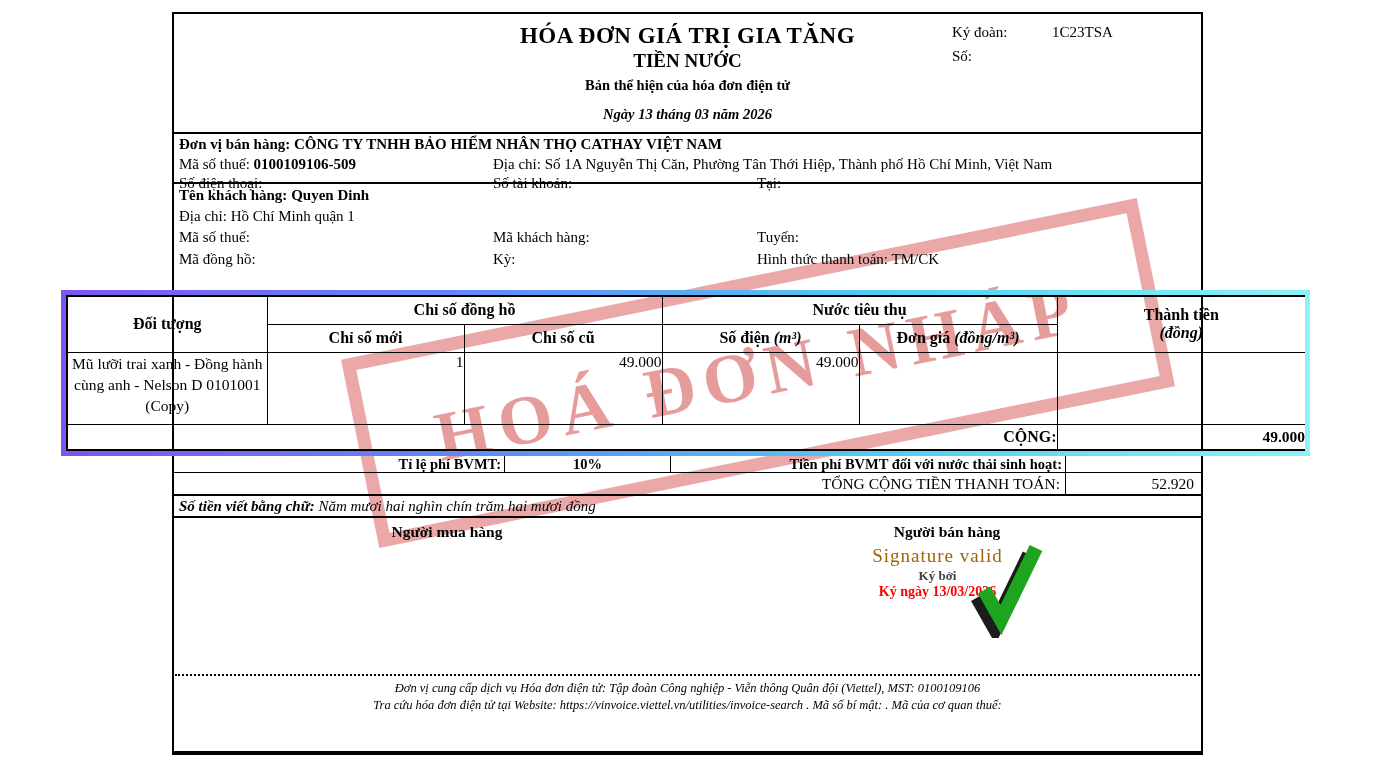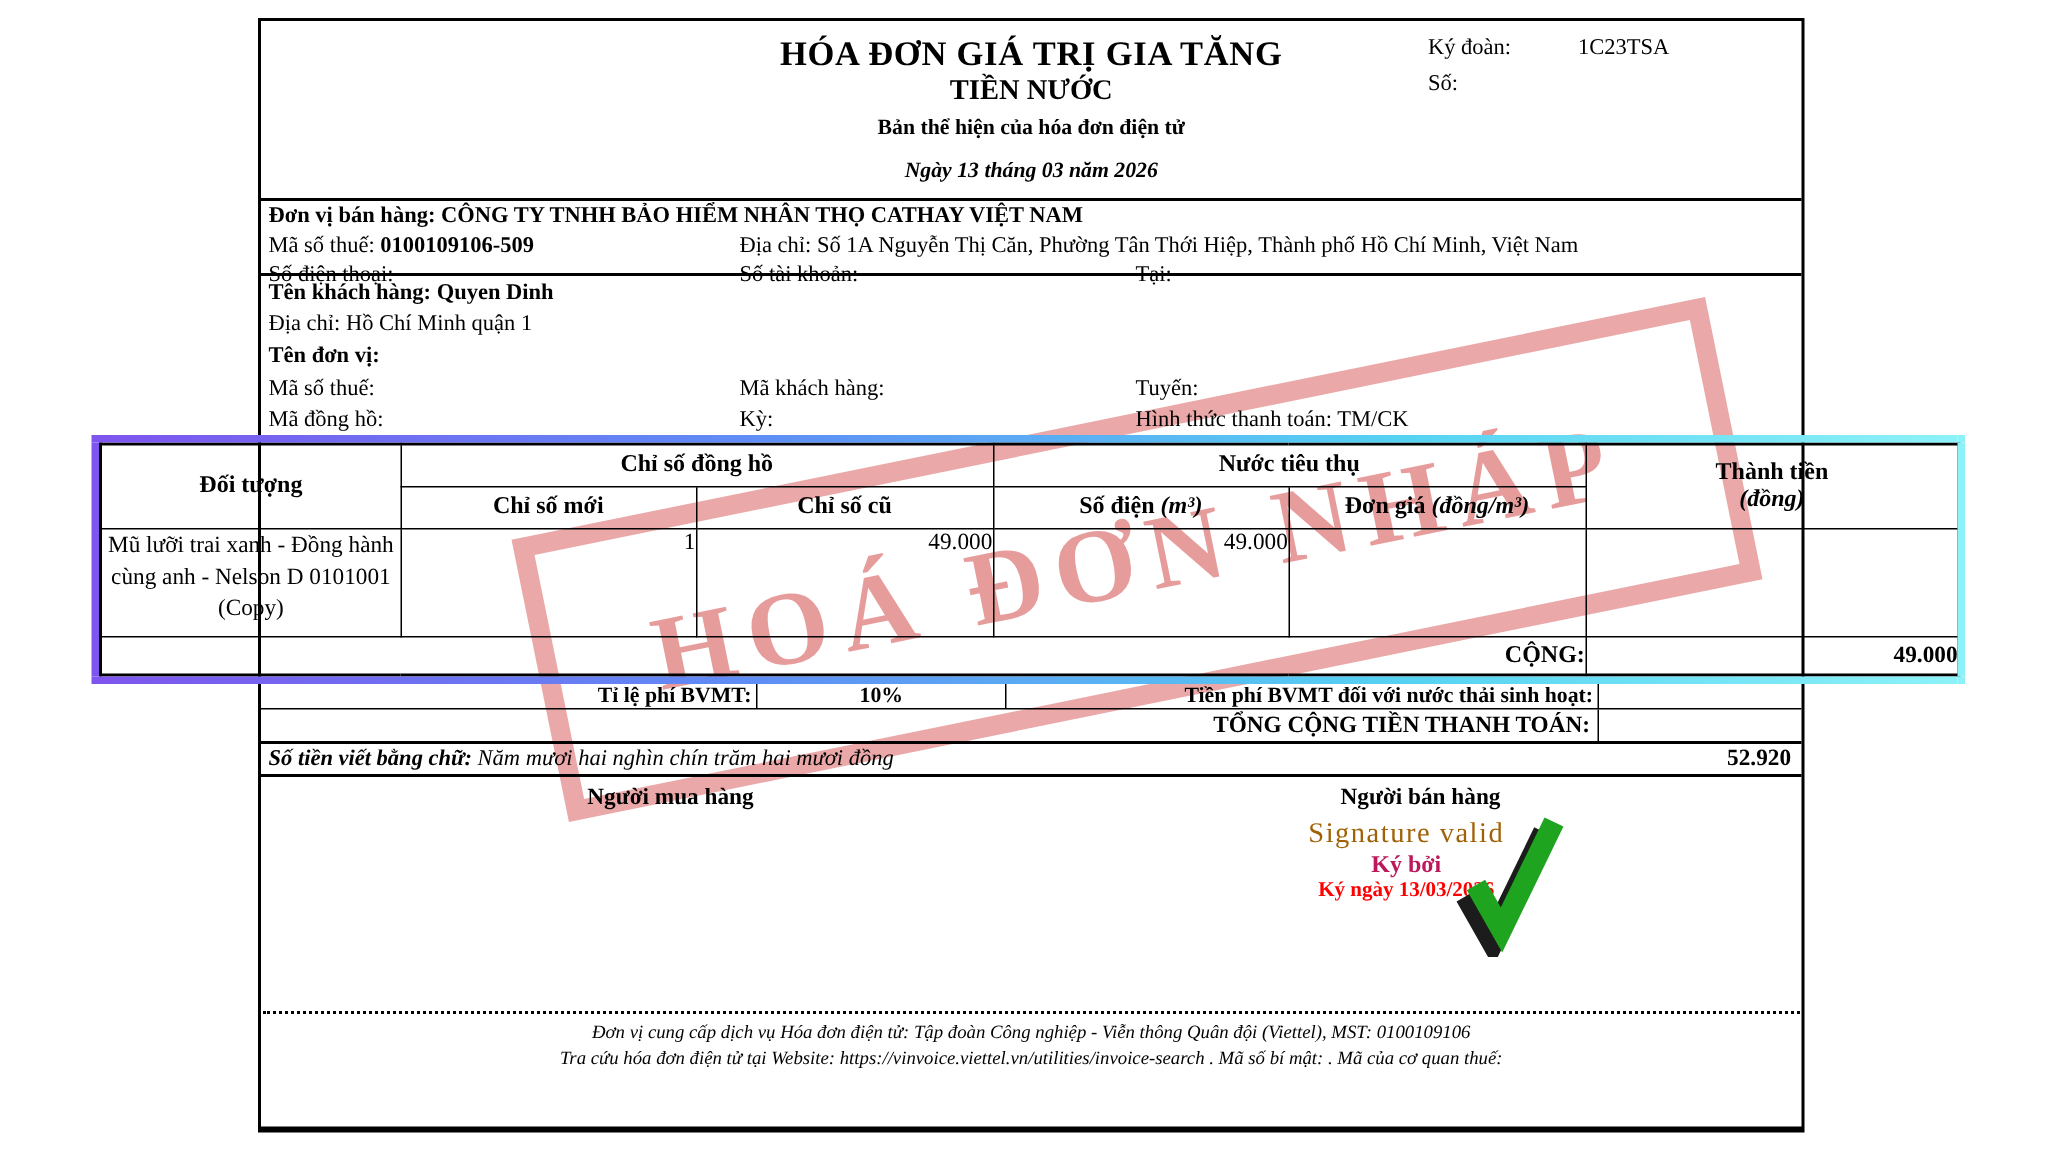--- a/index.html
+++ b/index.html
@@ -50,34 +50,34 @@
   .cell-num { text-align:right; font-size:15.5px; padding:2px 5px; }
   .cong-row td { height:26px; }
   .cong-label { text-align:right; font-weight:bold; font-size:16px; padding-right:6px; }
   .cong-value { text-align:right; font-weight:bold; font-size:15.5px; padding-right:6px; }
   
   .bvmt-row { display:flex; height:17px; line-height:16px; font-size:14.5px; font-weight:bold; border-bottom:1px solid #000; }
   .bvmt-c1 { width:331px; text-align:right; padding-right:3px; border-right:1px solid #000; }
   .bvmt-c2 { width:166px; text-align:center; border-right:1px solid #000; }
   .bvmt-c3 { width:395px; text-align:right; padding-right:3px; border-right:1px solid #000; }
   .bvmt-c4 { flex:1; }
-  .total-row { display:flex; height:23px; line-height:22px; font-size:15.5px; font-weight:bold; border-bottom:2px solid #000;flex-direction:column; }
+  .total-row { display:flex; height:23px; line-height:22px; font-size:15.5px; font-weight:normal; border-bottom:2px solid #000; }
   .total-c1 { width:892px; text-align:right; padding-right:5px; border-right:1px solid #000; }
   .total-c2 { flex:1; text-align:right; padding-right:7px; }
   .words-row { height:22px; line-height:21px; font-size:15px; padding-left:5px; border-bottom:2px solid #000; white-space:nowrap; }
   .words-label { font-weight:bold; font-style:italic; }
   .words-value { font-style:italic; }
   
   .sign-section { position:relative; height:156px; display:flex; font-size:15.5px; }
   .sign-left  { width:546px; text-align:center; padding-top:5px; font-weight:bold; }
   .sign-right { width:481px; position:relative; }
   .seller-sign-label { width:240px; margin:5px 0 0 107px; text-align:center; font-weight:bold; }
   .sig-stack { position:absolute; left:90px; top:27px; width:255px; text-align:center; }
   .sig-valid { font-size:19px; color:#a16207; letter-spacing:1px; }
-  .sig-by   { font-size:16px; color:#be185d; font-weight:bold; margin-top:1px; }
+  .sig-by   { font-size:13px; color:#404040; font-weight:bold; margin-top:1px; }
   .sig-date { font-size:14px; color:#ff0000; font-weight:bold; }
   .check-mark { position:absolute; left:250px; top:20px; }
   
   .footer-sep { border-top:2px dotted #000; margin:0 1px; }
   .footer { text-align:center; font-style:italic; font-size:12.5px; line-height:16.5px; padding-top:4px; }
   
   .stamp {
     position:absolute; left:178px; top:263px; width:812px; height:192px;
     transform:rotate(-11.5deg);
     border:13px solid rgba(217,96,96,0.55);
@@ -131,23 +131,20 @@
   <div class="divider"></div>
 
   <div class="info customer">
     <div class="info-row">
       <span class="b">Tên khách hàng:</span>
       <span class="b">Quyen Dinh</span>
     </div>
     <div class="info-row">
       <span>Địa chỉ:</span>
       <span>Hồ Chí Minh quận 1</span>
-    </div>
-    <div class="info-row">
-      <span class="b">Tên đơn vị:</span>
     </div>
     <div class="info-row">
       <span>Mã số thuế:</span>
       <span class="col2">Mã khách hàng:</span>
       <span class="col3">Tuyến:</span>
     </div>
     <div class="info-row">
       <span>Mã đồng hồ:</span>
       <span class="col2">Kỳ:</span>
       <span class="col3"><span>Hình thức thanh toán:</span> <span>TM/CK</span></span>

